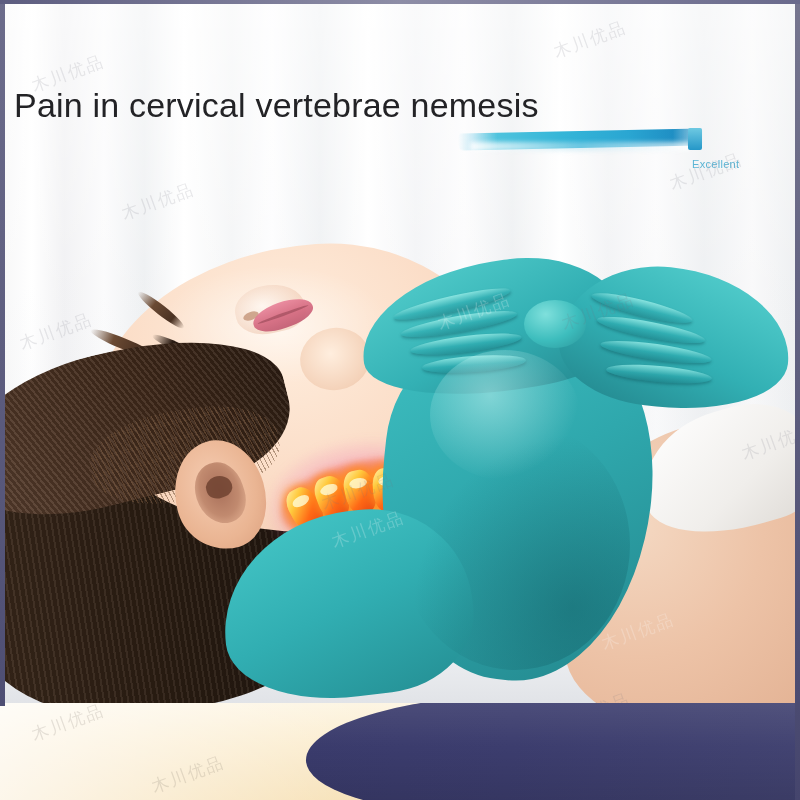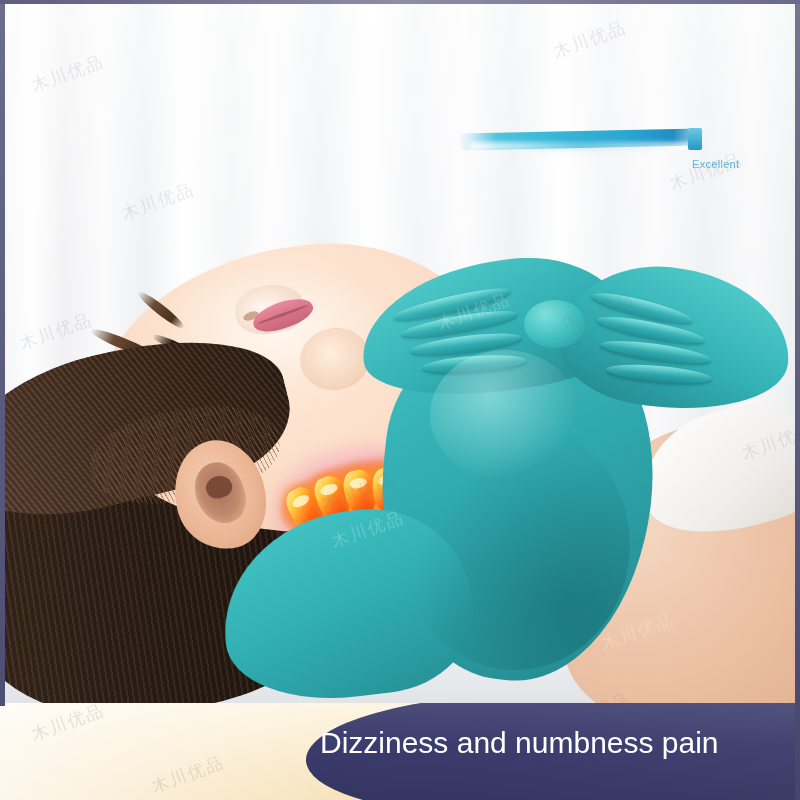--- a/index.html
+++ b/index.html
@@ -365,20 +365,21 @@
     <div class="ridge" style="left:590px;top:300px;width:104px;transform:rotate(14deg);"></div>
     <div class="ridge" style="left:596px;top:322px;width:110px;transform:rotate(11deg);"></div>
     <div class="ridge" style="left:600px;top:344px;width:112px;transform:rotate(8deg);"></div>
     <div class="ridge" style="left:606px;top:366px;width:106px;transform:rotate(5deg);"></div>
 
     <div class="pillow-bump"></div>
     <div class="pillow-shade"></div>
     <div class="pillow-hl"></div>
   </div>
 
+  <div class="headline">Pain in cervical vertebrae nemesis</div>
 
   <div class="brush"></div>
   <div class="brush-soft"></div>
   <div class="brush-tail"></div>
   <div class="excellent">Excellent</div>
 
   <div class="wm" style="left:30px;top:62px;">木川优品</div>
   <div class="wm" style="left:552px;top:28px;">木川优品</div>
   <div class="wm" style="left:668px;top:160px;">木川优品</div>
   <div class="wm" style="left:120px;top:190px;">木川优品</div>
@@ -391,20 +392,19 @@
   <div class="wm" style="left:740px;top:430px;">木川优品</div>
   <div class="wm" style="left:556px;top:700px;">木川优品</div>
 
   <div class="banner">
     <div class="banner-cream"></div>
     <div class="banner-cream-sheen"></div>
     <div class="wm dark" style="left:30px;top:8px;">木川优品</div>
     <div class="wm dark" style="left:150px;top:60px;">木川优品</div>
     <div class="banner-navy"></div>
     <div class="banner-navy-sheen"></div>
-    <div class="banner-right-text">Dizziness and numbness pain</div>
   </div>
 
   <div class="edge edge-left"></div>
   <div class="edge edge-right"></div>
   <div class="edge edge-top"></div>
 
 </div>
 
 </body></html>

